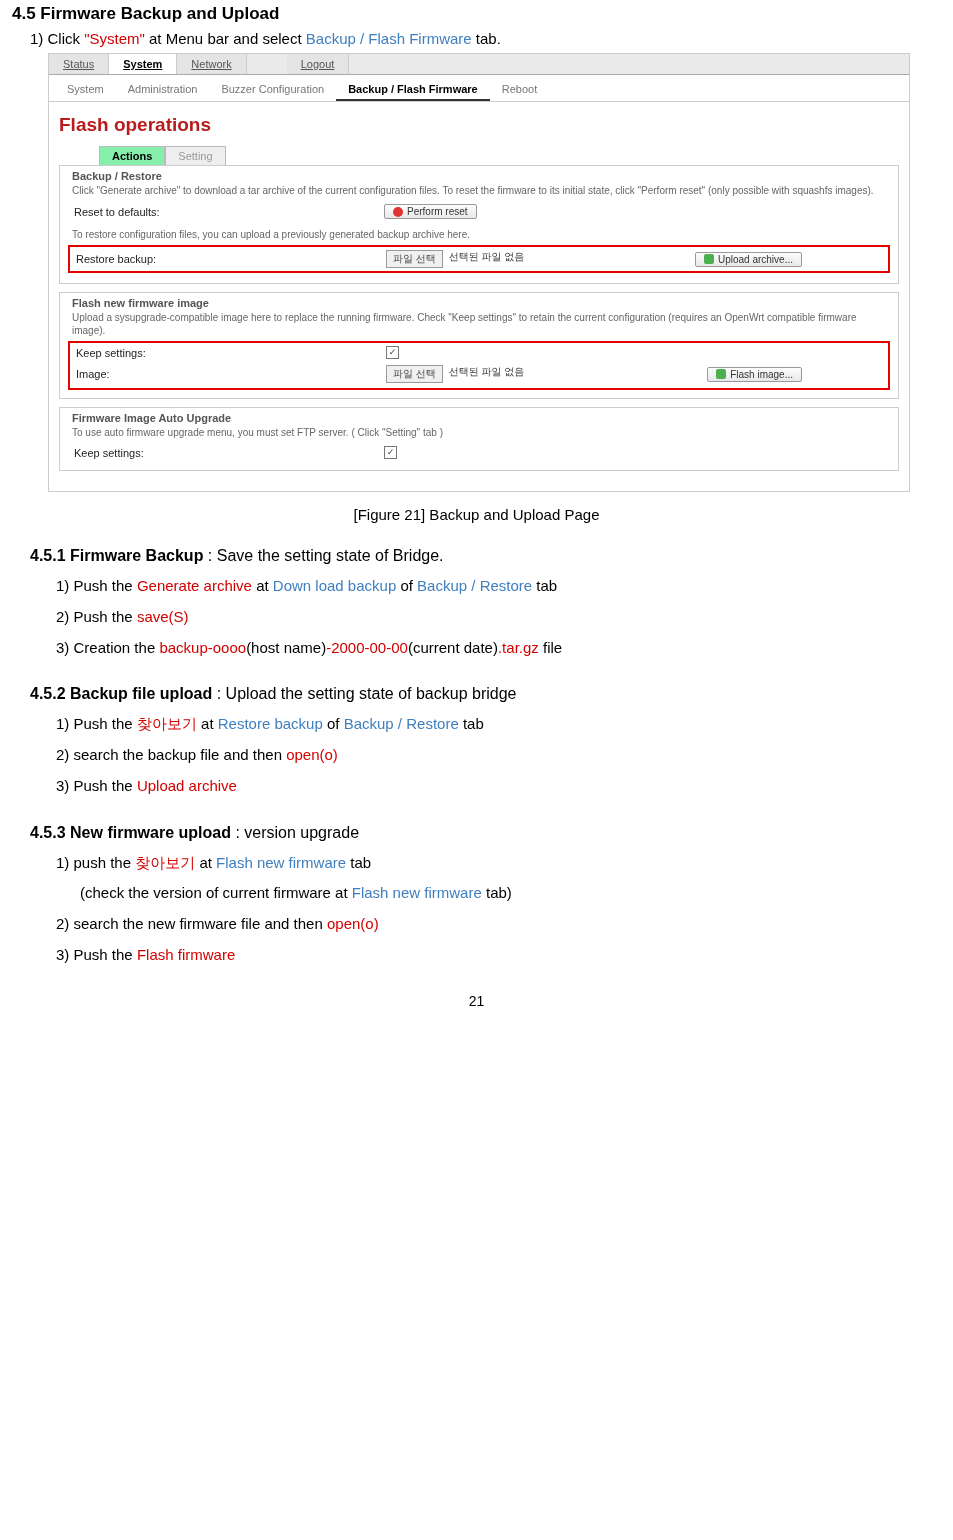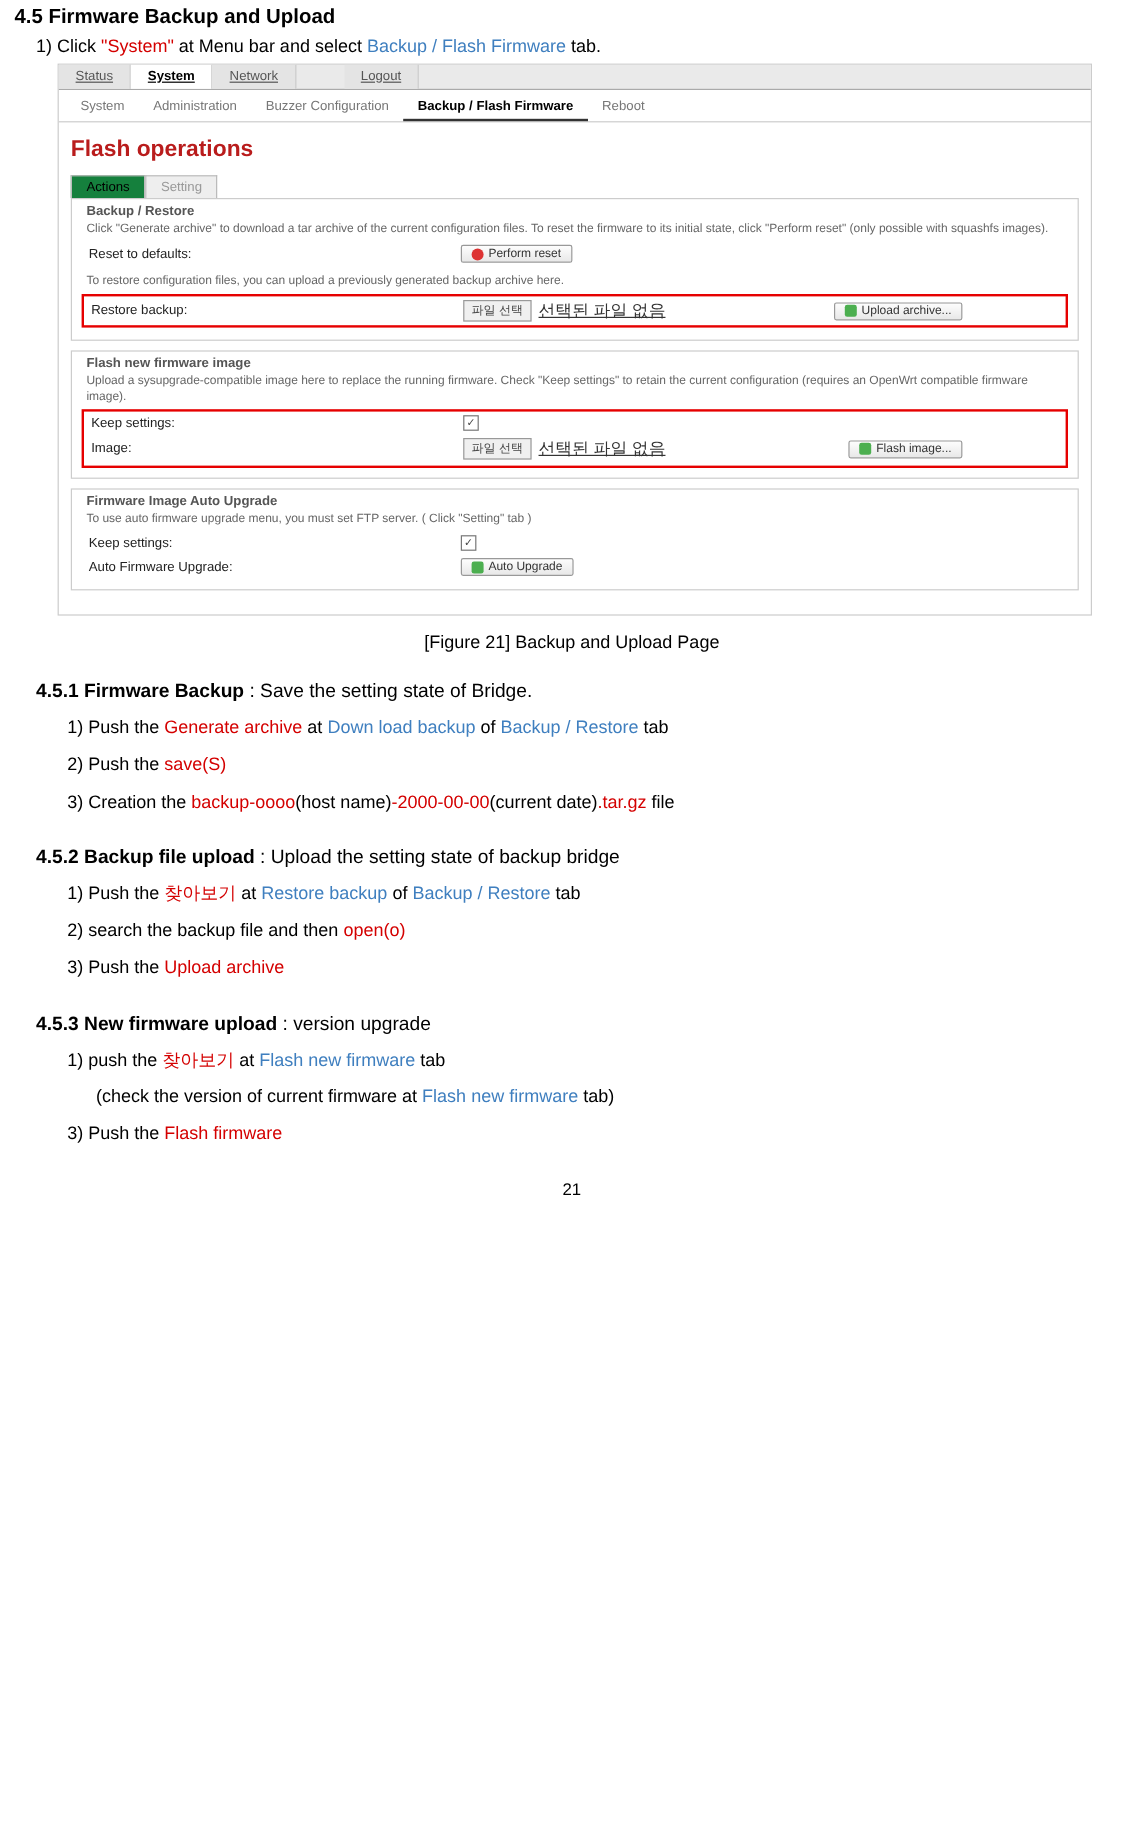--- a/index.html
+++ b/index.html
@@ -75,23 +75,24 @@
     font-size: 11px;
   }
   .ss-inner-tab {
     padding: 3px 12px;
     border: 1px solid #bbb;
     border-bottom: none;
     background: #eee;
     color: #999;
   }
   .ss-inner-tab.active {
-    background: #15803d;
-    color: #000;
-    font-weight: 400;
+    background: #86efac;
+    color: #000;
+    font-weight: 700;
+    margin-left: 40px;
   }
   .fieldset {
     border: 1px solid #ccc;
     margin: 0 0 8px 0;
     padding: 4px 8px 8px 8px;
     position: relative;
   }
   .fieldset-title {
     font-weight: 700;
     color: #555;
@@ -129,21 +130,21 @@
   }
   .icon-green { background: #4caf50; }
   .icon-red { background: #d33; border-radius: 50%; }
   .file-pair {
     display: inline-flex; gap: 6px;
   }
   .file-btn {
     border: 1px solid #999; background: #f0f0f0;
     padding: 1px 6px; font-size: 10px;
   }
-  .file-txt { font-size: 14px; color: #333; text-decoration: underline; }
+  .file-txt { font-size: 10px; color: #333; }
   .checkbox-box {
     width: 11px; height: 11px; border: 1px solid #777;
     display: inline-flex; align-items: center; justify-content: center;
     font-size: 9px; line-height: 1;
   }
   .caption {
     text-align: center;
     font-size: 15px;
     margin: 14px 0 24px 0;
   }
@@ -247,27 +248,20 @@
       </div>
     </div>
 
     <div class="fieldset">
       <div class="fieldset-title">Firmware Image Auto Upgrade</div>
       <div class="fieldset-desc">To use auto firmware upgrade menu, you must set FTP server. ( Click "Setting" tab )</div>
       <div class="row">
         <div class="row-label">Keep settings:</div>
         <span class="checkbox-box">✓</span>
       </div>
-      <div class="row">
-        <div class="row-label">Auto Firmware Upgrade:</div>
-        <span class="btn">
-          <span class="icon-sq icon-green"></span>
-          <span>Auto Upgrade</span>
-        </span>
-      </div>
     </div>
 
   </div>
 </div>
 
 <div class="caption">[Figure 21] Backup and Upload Page</div>
 
 <div class="subsection">
   <span class="sub-num">4.5.1 Firmware Backup</span><span class="sub-desc"> : Save the setting state of Bridge.</span>
 </div>
@@ -285,16 +279,17 @@
   <div><span>2) search the backup file and then </span><span class="red">open(o)</span></div>
   <div><span>3) Push the </span><span class="red">Upload archive</span></div>
 </div>
 
 <div class="subsection">
   <span class="sub-num">4.5.3 New firmware upload</span><span class="sub-desc"> : version upgrade</span>
 </div>
 <div class="step-list">
   <div><span>1) push the </span><span class="red">찾아보기</span><span> at </span><span class="blue">Flash new firmware</span><span>  tab</span></div>
   <div class="note"><span>(check the version of current firmware at </span><span class="blue">Flash new firmware</span><span> tab)</span></div>
+  <div><span>2) search the new firmware file and then </span><span class="red">open(o)</span></div>
   <div><span>3) Push the </span><span class="red">Flash firmware</span></div>
 </div>
 
 <div class="page-num">21</div>
 
 </body></html>

